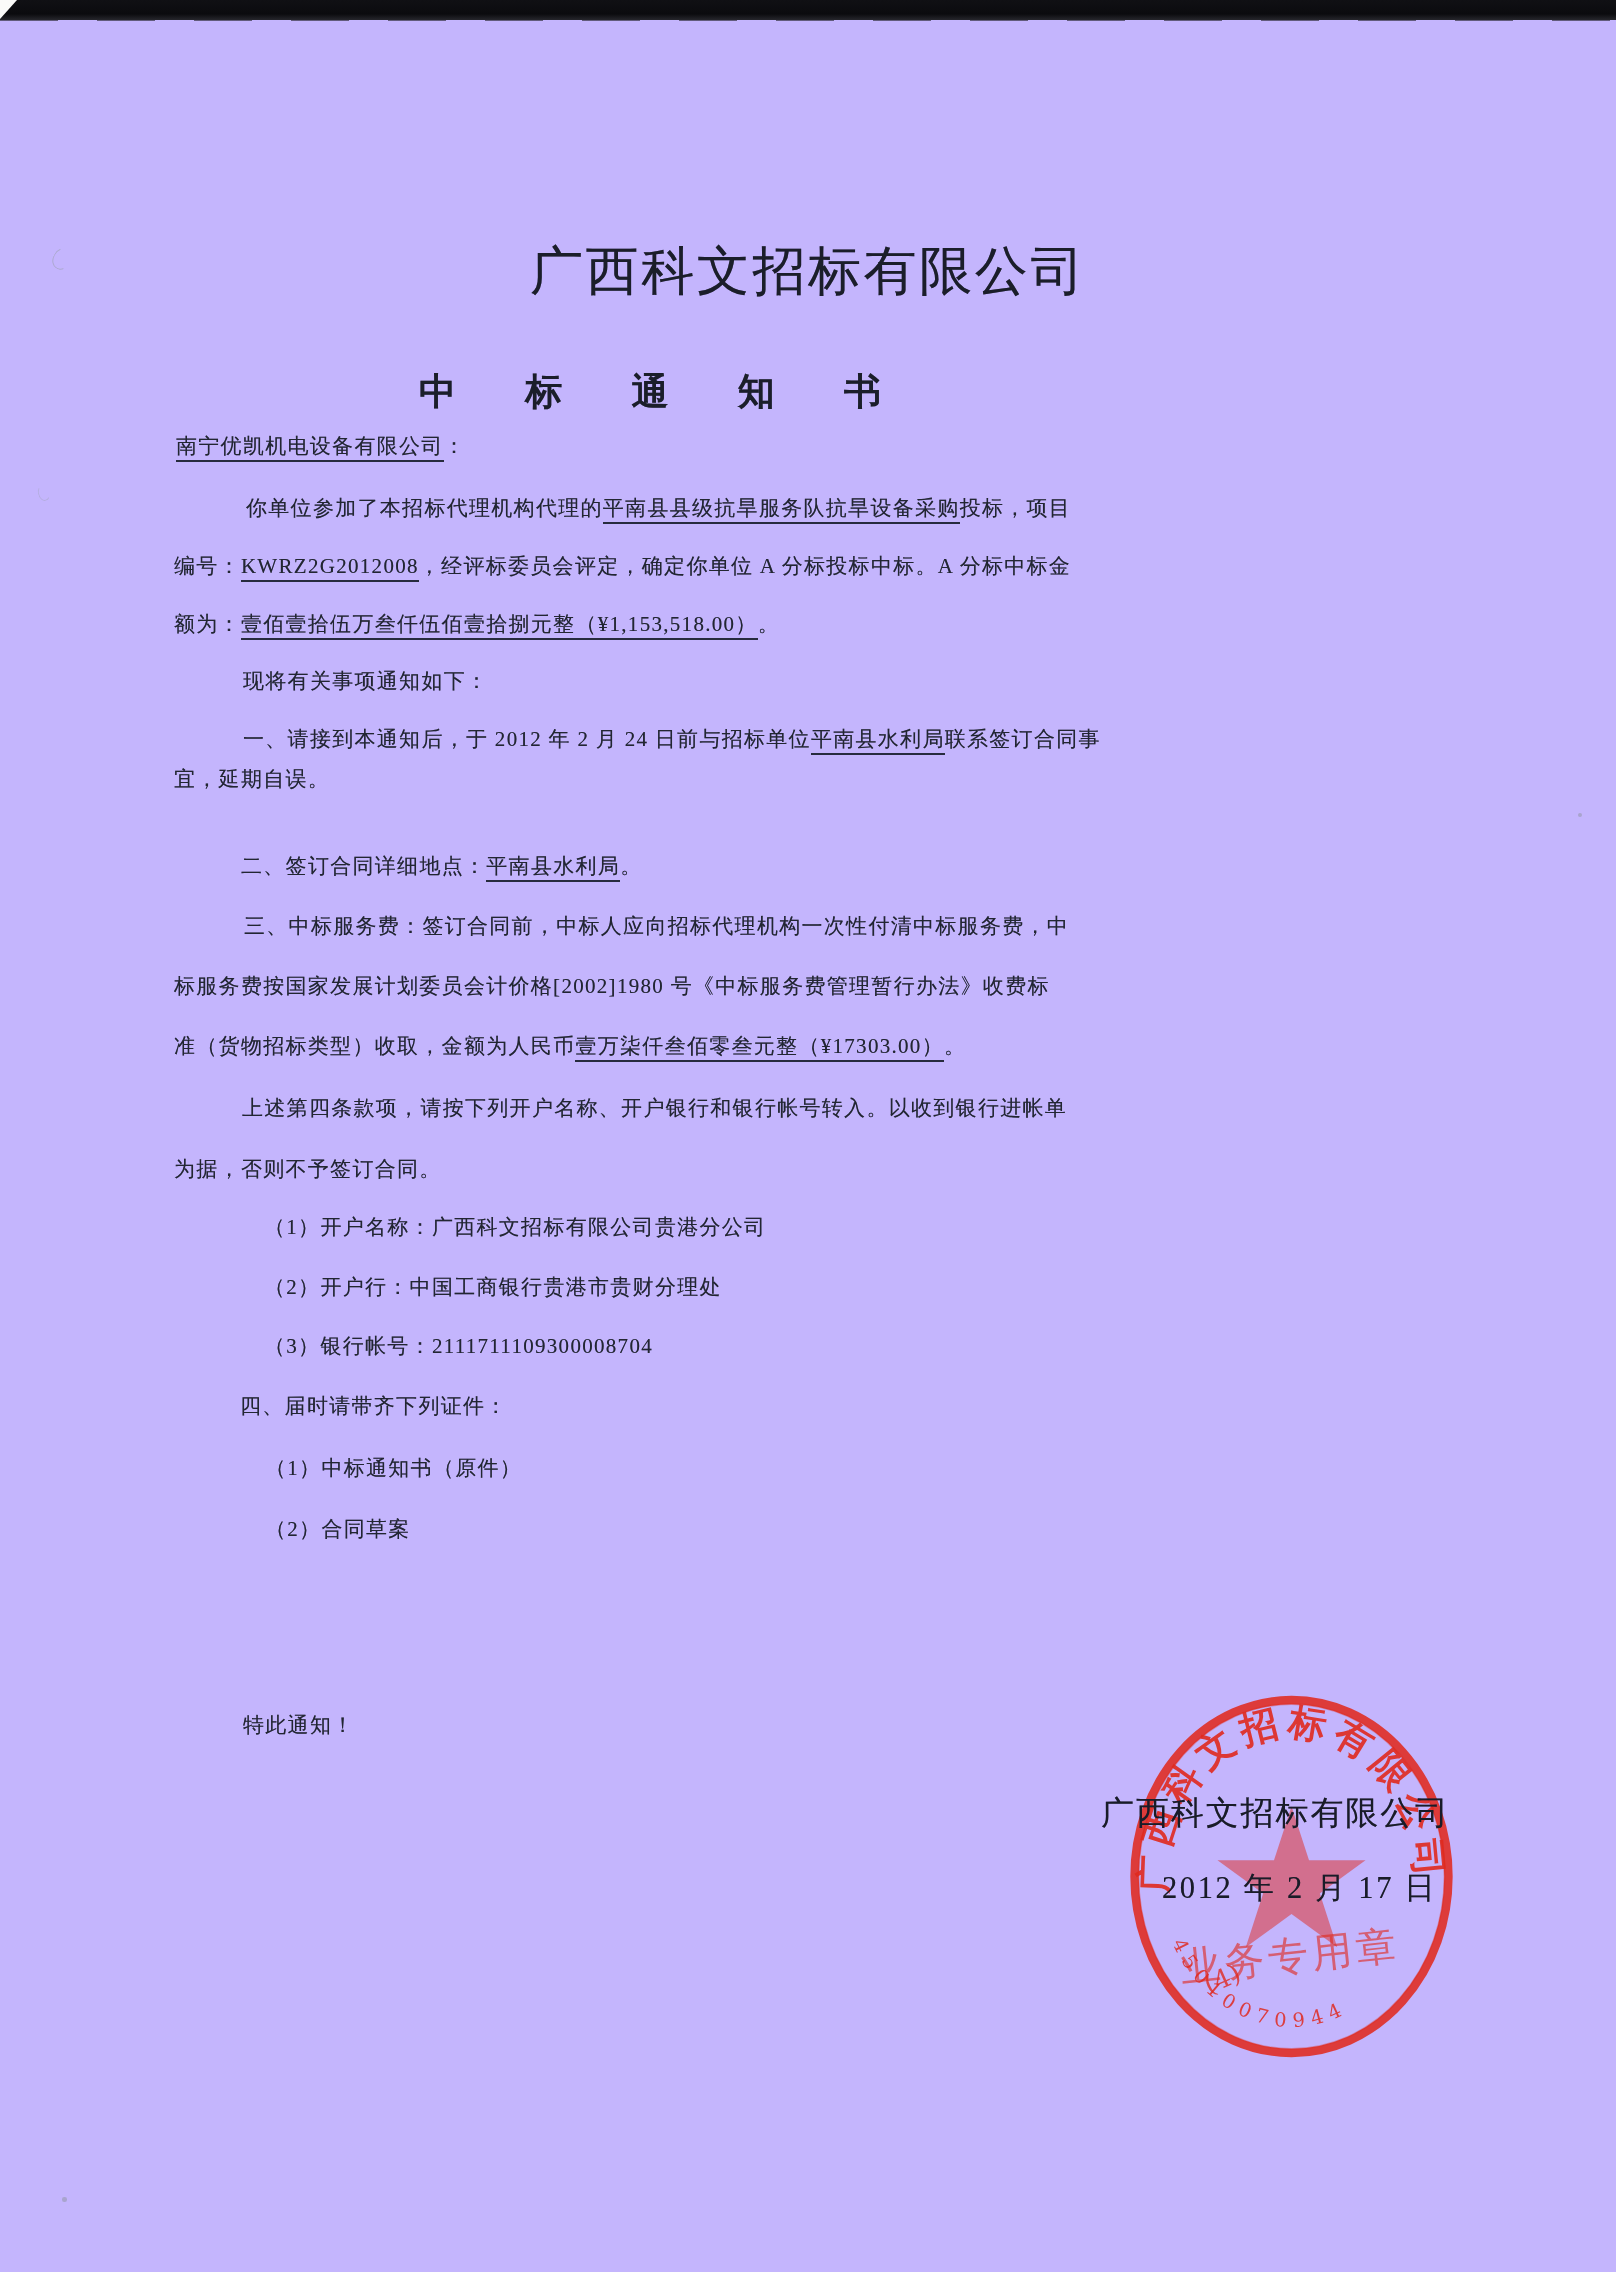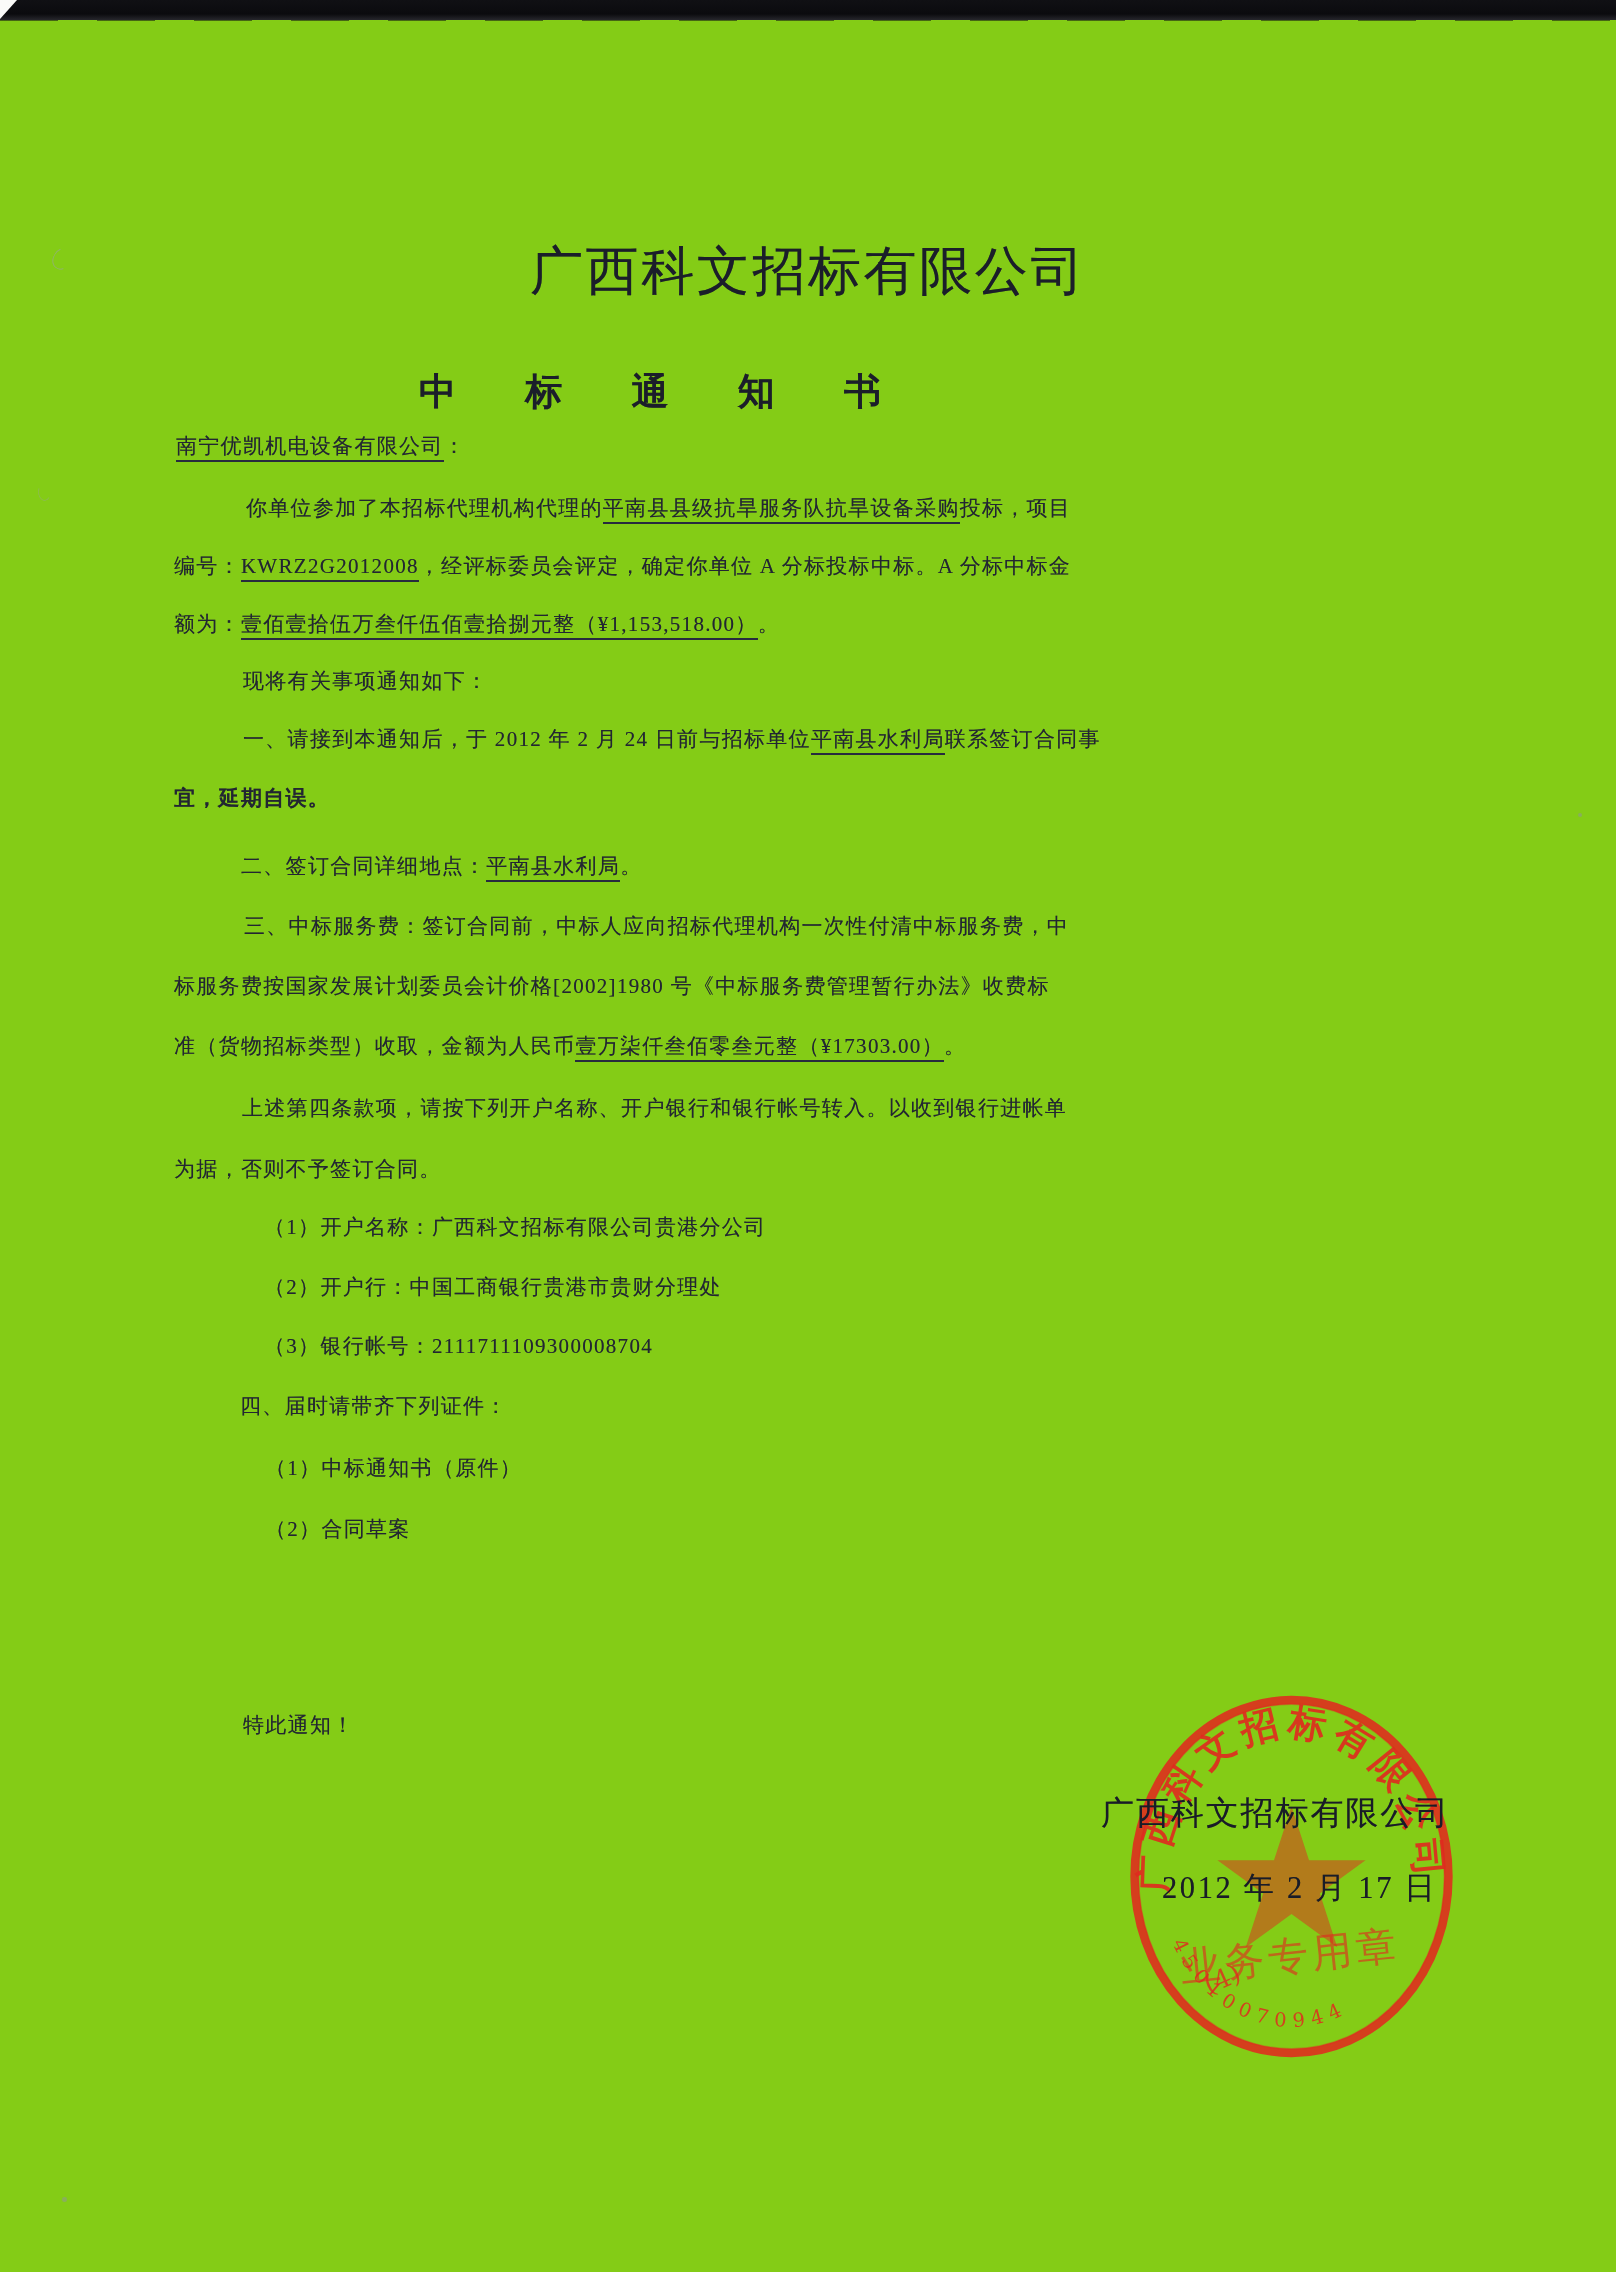--- a/index.html
+++ b/index.html
@@ -1,19 +1,19 @@
 <!DOCTYPE html>
 <html style="font-size:10.4px"><head>
 <meta charset="utf-8">
 <style>
   html,body{margin:0;padding:0;background:#777;}
   .page{
     position:relative;
     width:1616px;height:2273px;
-    background:#84cc16;
+    background:#c4b5fd;
     overflow:hidden;
     font-family:"Liberation Serif","DejaVu Serif",serif;
     color:#20242f;
   }
   
   .scan-band{
     position:absolute;top:0;left:0;width:1616px;height:19.5px;
     background:linear-gradient(180deg,#101014 0%,#0b0b0e 70%,#26262c 100%);
   }
   .scan-band:before{
@@ -85,21 +85,21 @@
   </div>
   <div class="line" style="top:611px;left:174px;">
     <span>额为：</span><span class="u">壹佰壹拾伍万叁仟伍佰壹拾捌元整（¥1,153,518.00）</span><span>。</span>
   </div>
   <div class="line" style="top:668px;left:243px;">
     <span>现将有关事项通知如下：</span>
   </div>
   <div class="line" style="top:726px;left:243px;">
     <span>一、请接到本通知后，于 2012 年 2 月 24 日前与招标单位</span><span class="u">平南县水利局</span><span>联系签订合同事</span>
   </div>
-  <div class="line" style="top:785px;left:174px;font-weight:bold;">
+  <div class="line" style="top:766px;left:174px;">
     <span>宜，延期自误。</span>
   </div>
   <div class="line" style="top:913px;left:244px;">
     <span>三、中标服务费：签订合同前，中标人应向招标代理机构一次性付清中标服务费，中</span>
   </div>
   <div class="line" style="top:853px;left:241px;">
     <span>二、签订合同详细地点：</span><span class="u">平南县水利局</span><span>。</span>
   </div>
   <div class="line" style="top:973px;left:174px;">
     <span>标服务费按国家发展计划委员会计价格[2002]1980 号《中标服务费管理暂行办法》收费标</span>

